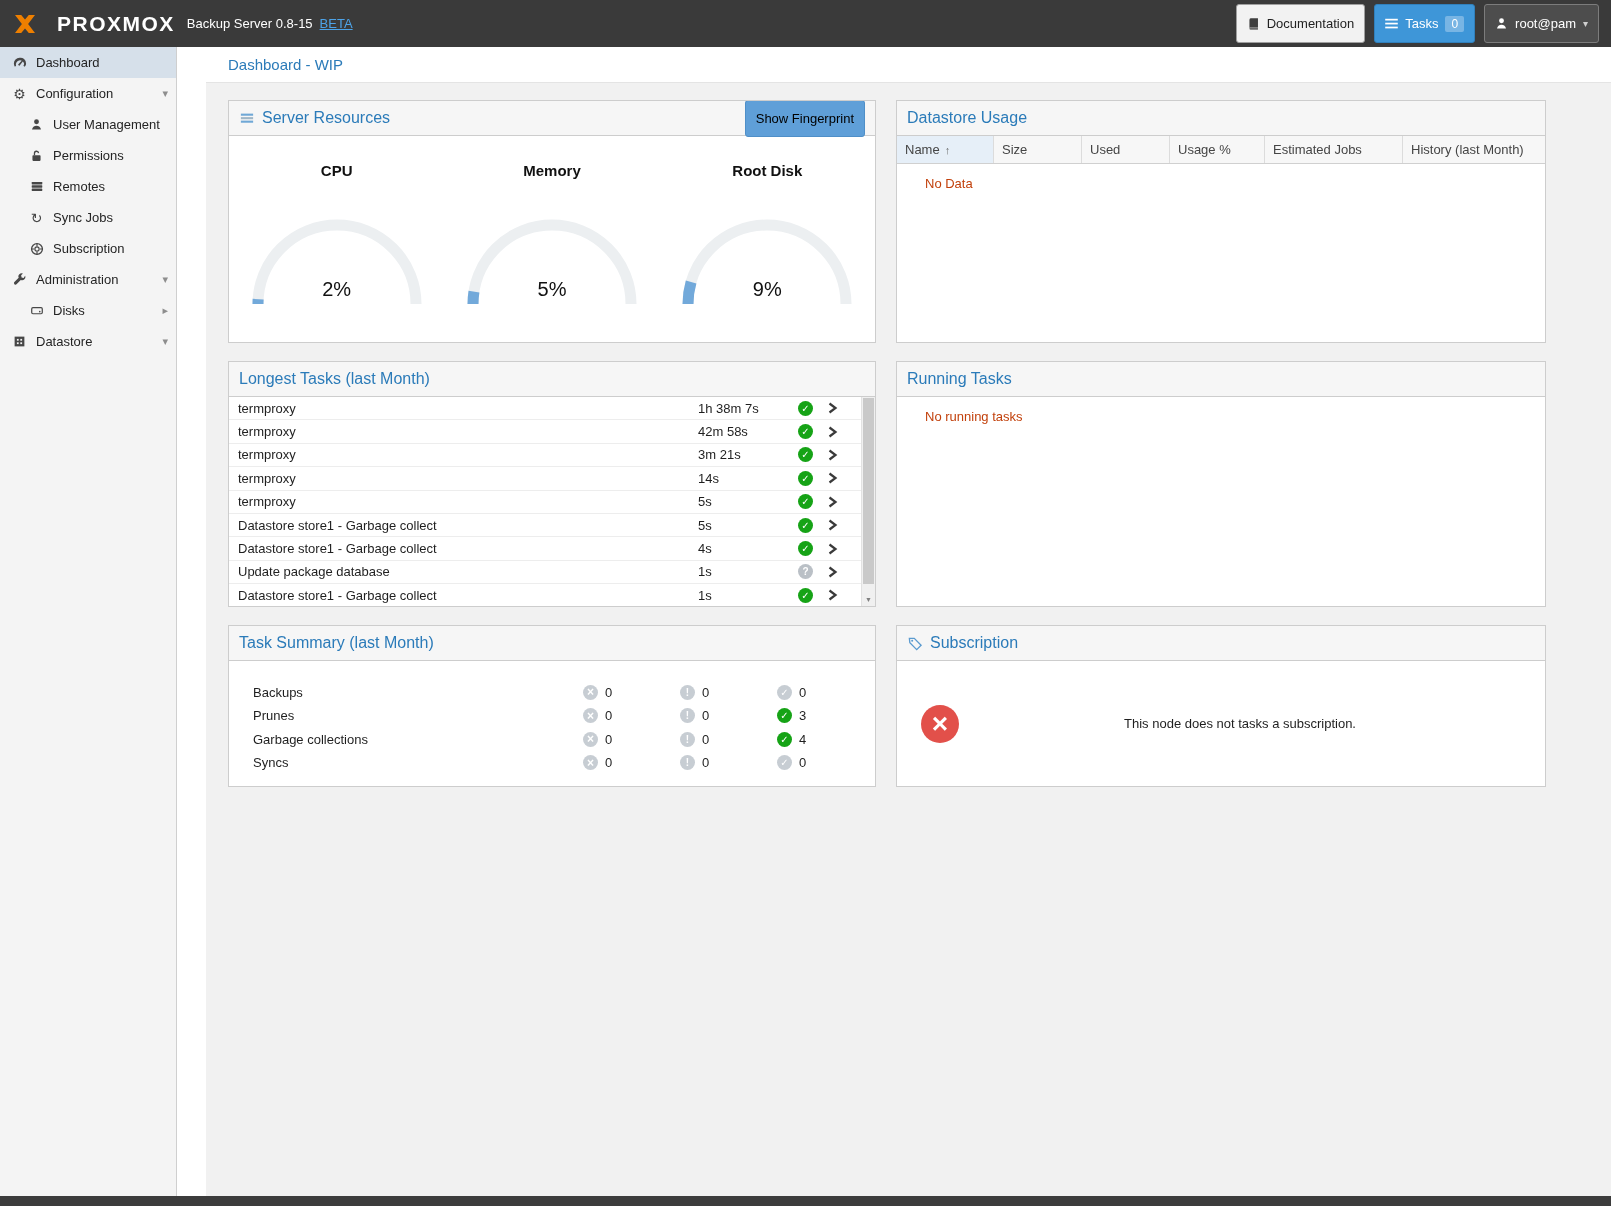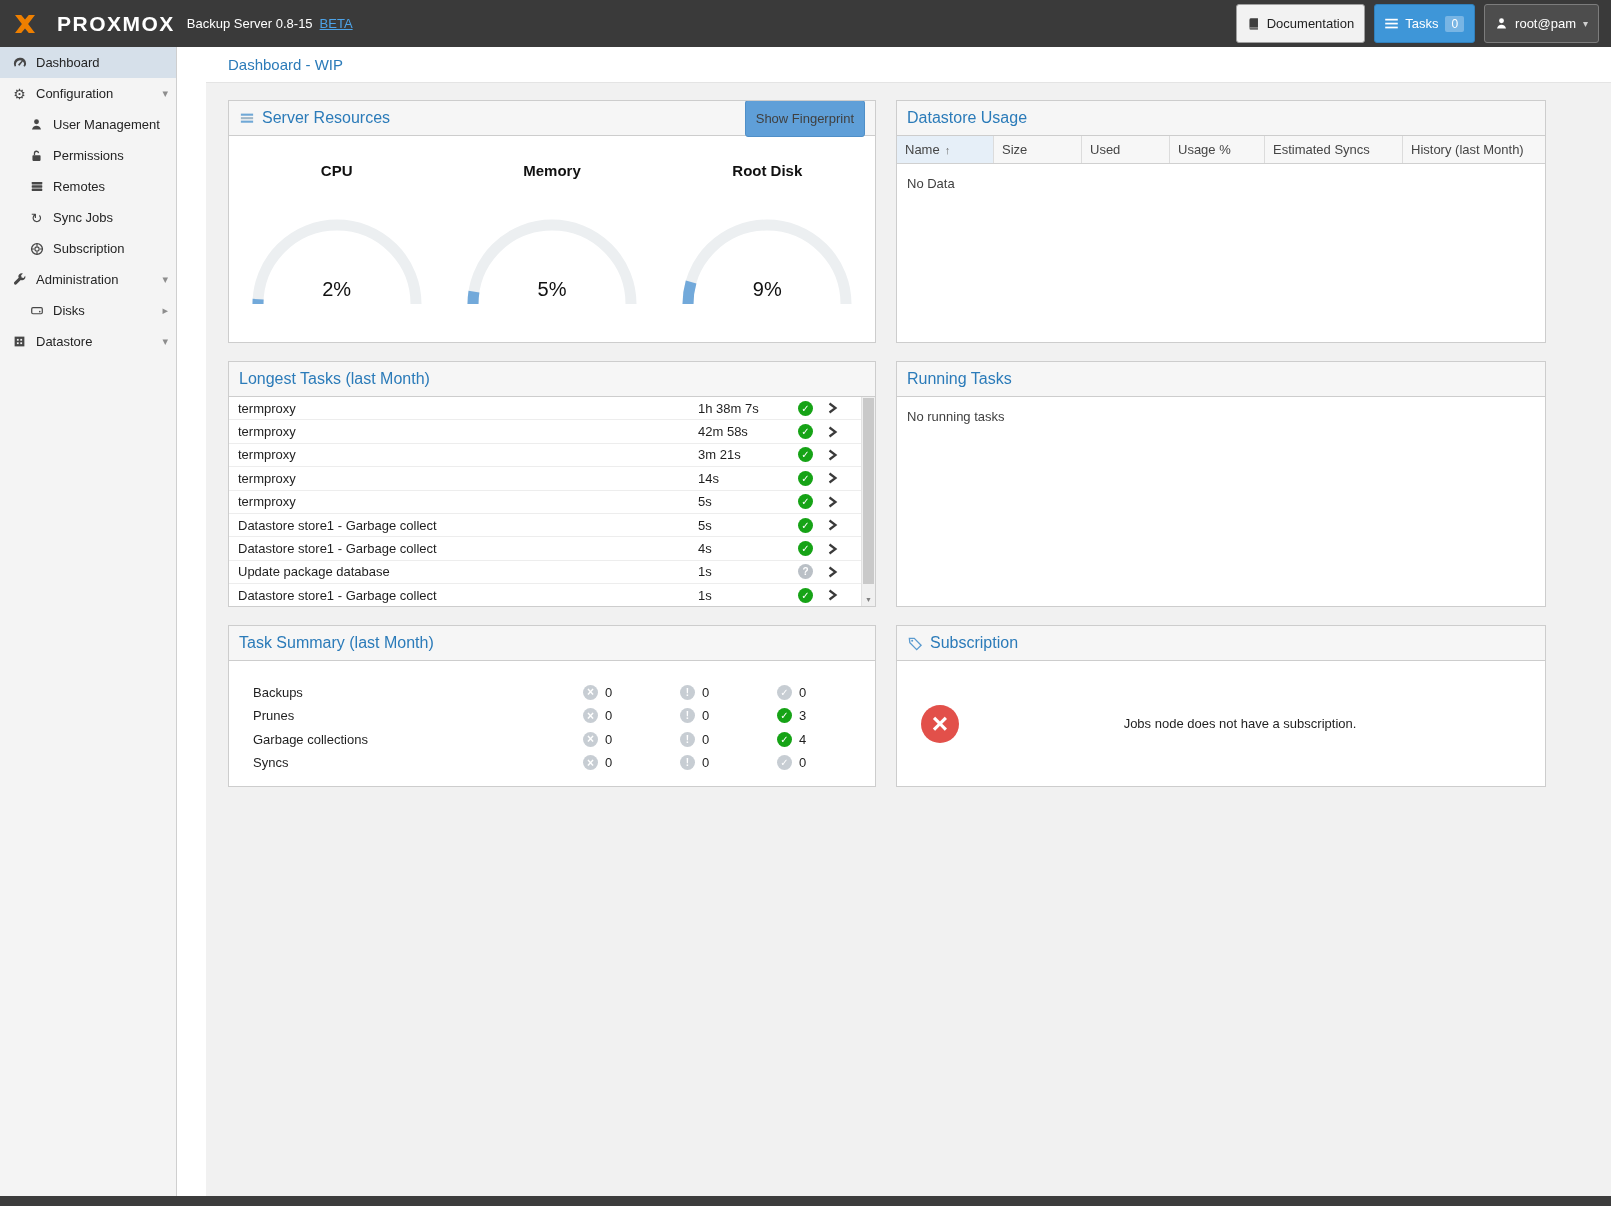--- a/index.html
+++ b/index.html
@@ -35,31 +35,31 @@
 
   .content { flex: 1; display: flex; flex-direction: column; background: #f1f1f1; min-width: 0; overflow: hidden; }
   .page-header { height: 36px; flex: 0 0 36px; background: #fff; border-bottom: 1px solid #e4e4e4; display: flex; align-items: center; padding: 0 22px; color: #2b7bb9; font-size: 15px; }
 
   .panels { padding: 17px 22px; display: grid; grid-template-columns: 648px 650px; grid-template-rows: 243px 246px 162px; column-gap: 20px; row-gap: 18px; }
 
   .panel { background: #fff; border: 1px solid #cdcdcd; display: flex; flex-direction: column; overflow: hidden; }
   .panel-header { flex: 0 0 35px; height: 35px; background: #f6f6f6; border-bottom: 1px solid #cdcdcd; display: flex; align-items: center; gap: 7px; padding: 0 10px; }
   .panel-title { color: #2b7bb9; font-size: 16px; }
   .panel-body { flex: 1; position: relative; min-height: 0; }
-  .empty-text { padding: 12px 10px; color: #404040; }
+  .empty-text { padding: 12px 28px; color: #c2410c; }
 
   
   .gauges { display: flex; justify-content: space-around; padding-top: 26px; }
   .gauge-col { display: flex; flex-direction: column; align-items: center; }
   .gauge-label { font-size: 15px; font-weight: 700; color: #111; margin-bottom: 32px; }
   .gauge-wrap { position: relative; width: 180px; height: 96px; }
   .gauge-wrap svg { display: block; }
   .gauge-value { position: absolute; left: 0; right: 0; bottom: 6px; text-align: center; font-size: 20px; color: #111; }
 
-  .fingerprint-btn { margin-left: auto; background: #5f9fd8; border: 1px solid #4f8fc8; color: #404040; border-radius: 3px; height: 37px; padding: 0 10px; font-size: 13px; display: inline-flex; align-items: center; cursor: pointer; }
+  .fingerprint-btn { margin-left: auto; background: #5f9fd8; border: 1px solid #4f8fc8; color: #000000; border-radius: 3px; height: 37px; padding: 0 10px; font-size: 13px; display: inline-flex; align-items: center; cursor: pointer; }
 
   
   .grid-header { display: flex; border-bottom: 1px solid #d0d0d0; }
   .grid-cell { padding: 6px 8px; border-right: 1px solid #dcdcdc; color: #454545; background: #f7f7f7; display: flex; align-items: center; gap: 5px; cursor: pointer; }
   .grid-cell.sorted { background: #e6eff8; }
   .gc-0 { flex: 0 0 97px; } .gc-1 { flex: 0 0 88px; } .gc-2 { flex: 0 0 88px; }
   .gc-3 { flex: 0 0 95px; } .gc-4 { flex: 0 0 138px; } .gc-5 { flex: 1; border-right: none; }
   .sort-arrow { color: #6a6a6a; font-size: 11px; }
 
   
@@ -304,21 +304,21 @@
               <div class="grid-cell gc-1">
                   <span>Size</span>
                 </div>
               <div class="grid-cell gc-2">
                   <span>Used</span>
                 </div>
               <div class="grid-cell gc-3">
                   <span>Usage %</span>
                 </div>
               <div class="grid-cell gc-4">
-                  <span>Estimated Syncs</span>
+                  <span>Estimated Jobs</span>
                 </div>
               <div class="grid-cell gc-5">
                   <span>History (last Month)</span>
                 </div>
             </div>
             <div class="empty-text">No Data</div>
           </div>
         </div>
 
         <div class="panel">
@@ -512,21 +512,21 @@
           <div class="panel-header">
             <svg width="16" height="15" viewBox="0 0 16 16">
               <path d="M2 2.5h5.2L14.5 9.8 9.8 14.5 2.5 7.2z" fill="none" stroke="#5b9bd0" stroke-width="1.4"></path>
               <circle cx="5" cy="5" r="1.1" fill="#5b9bd0"></circle>
             </svg>
             <span class="panel-title">Subscription</span>
           </div>
           <div class="panel-body">
             <div class="sub-body">
               <span class="sub-x">×</span>
-              <span class="sub-msg">Jobs node does not have a subscription.</span>
+              <span class="sub-msg">This node does not tasks a subscription.</span>
             </div>
           </div>
         </div>
 
       </div>
     </section>
   </div>
 
   <footer class="bottombar"></footer>
 </div>

